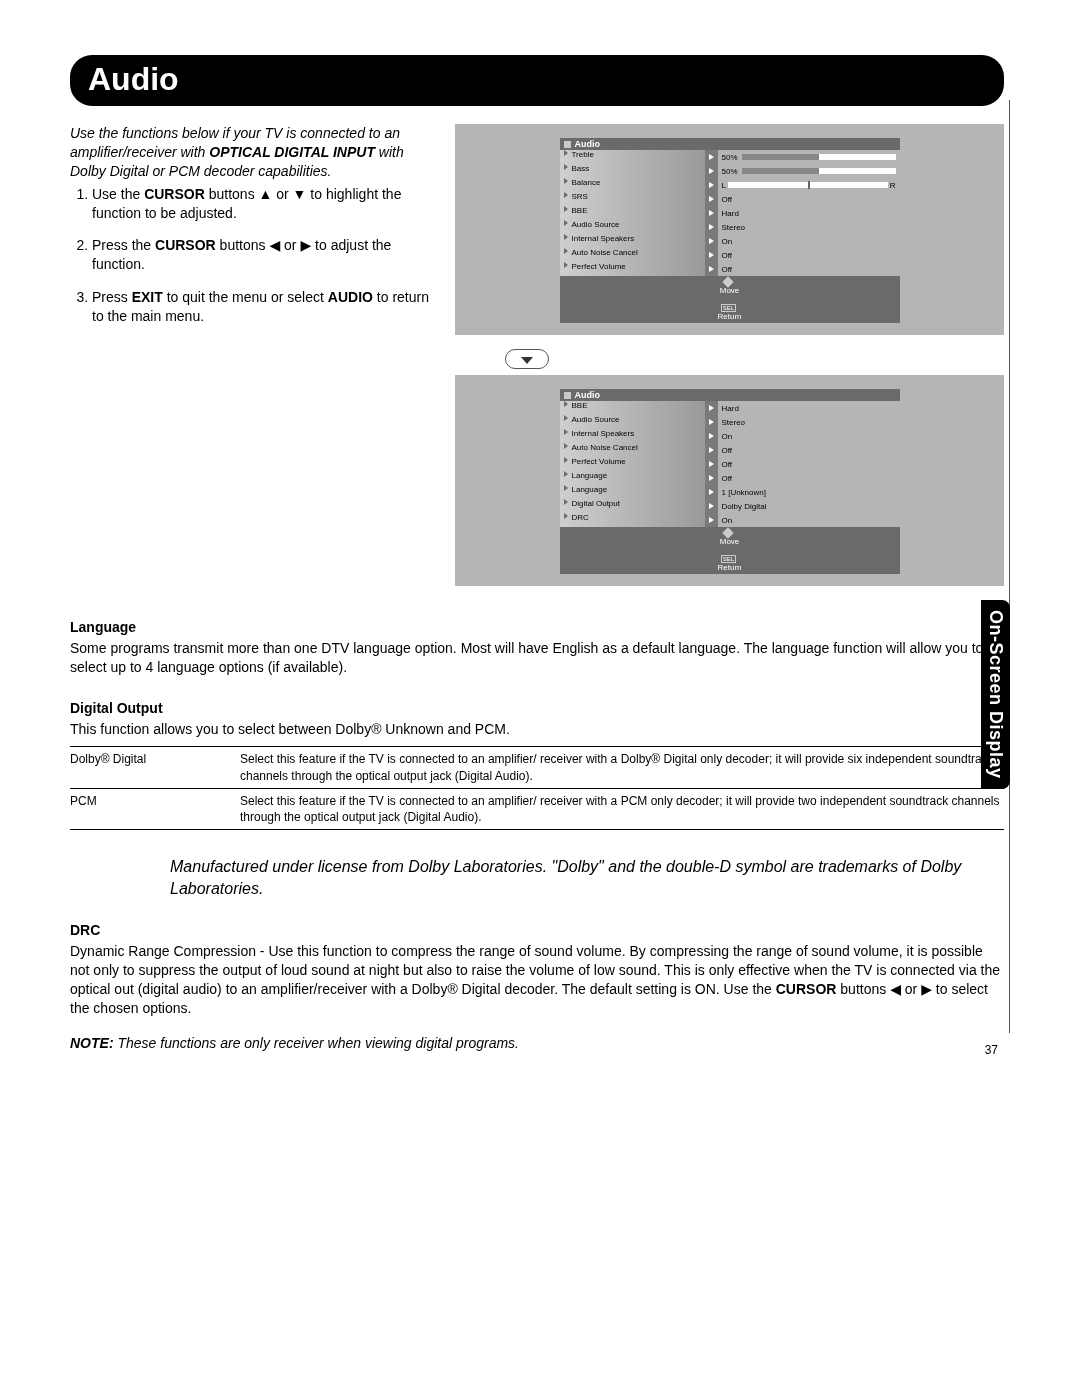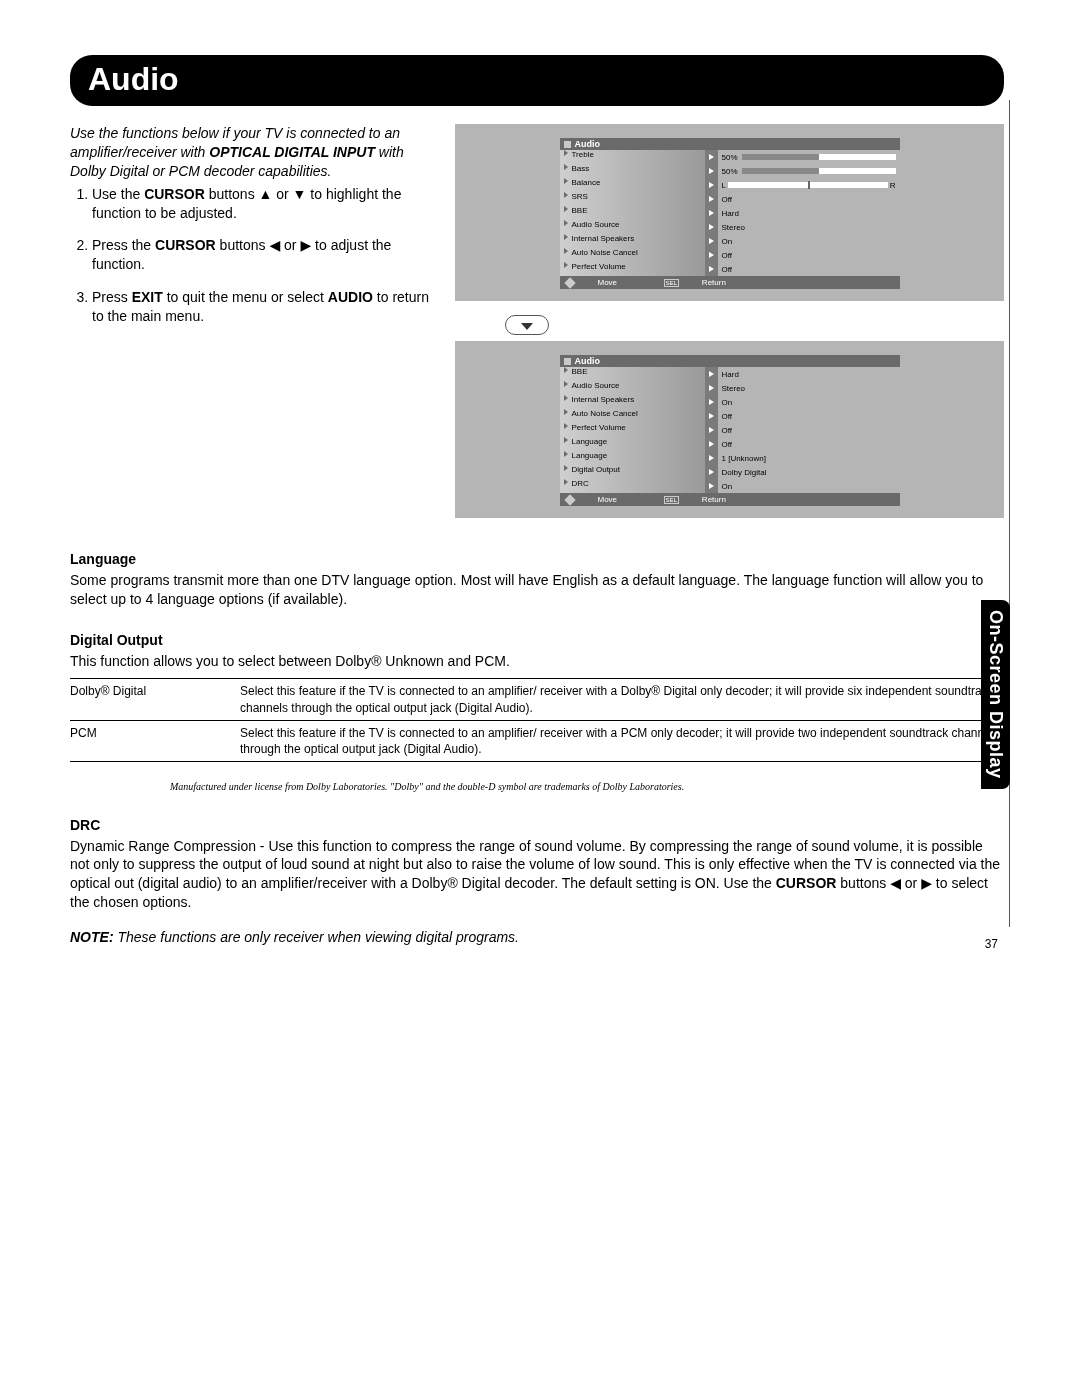--- a/index.html
+++ b/index.html
@@ -108,21 +108,22 @@
   .osd-row .balance-line::after {
     content: ""; position: absolute; left: 50%; top: -1px; width: 2px; height: 8px; background: #666;
   }
   .osd-footer {
     display: flex;
     align-items: center;
     padding: 2px 6px;
     background: #6a6a6a;
     color: #fff;
     font-size: 8px;
-    gap: 21px;
+    gap: 0;
+    flex-direction: column;
   }
   .osd-footer .diamond {
     display: inline-block; width: 8px; height: 8px;
     transform: rotate(45deg); background: #ccc; margin-right: 3px;
   }
   .osd-footer .sel-box {
     display: inline-block; border: 1px solid #ccc; font-size: 6px; padding: 0 1px; margin-right: 2px;
   }
 
   .scroll-indicator {
@@ -146,21 +147,21 @@
   }
 
   .body-text { font-size: 14px; line-height: 1.35; margin-top: 18px; }
   .section-h { font-weight: bold; font-size: 14px; margin-top: 10px; margin-bottom: 2px; font-family: Arial, sans-serif; }
 
   .def-table { width: 100%; border-collapse: collapse; margin-top: 8px; }
   .def-table td { border-top: 1px solid #000; padding: 4px 0; vertical-align: top; font-size: 12px; line-height: 1.35; }
   .def-table tr:last-child td { border-bottom: 1px solid #000; }
   .def-table td:first-child { width: 170px; }
 
-  .italic-note { font-style: italic; margin-top: 18px; padding-left: 100px; padding-right: 30px; font-size: 10px; line-height: 1.35; font-family: Liberation Serif, serif; }
+  .italic-note { font-style: italic; margin-top: 26px; padding-left: 100px; padding-right: 30px; font-size: 16px; line-height: 1.35; }
   .note-line { font-style: italic; font-size: 14px; margin-top: 16px; }
   .note-line .bold { font-weight: bold; font-style: italic; }
 
   .side-tab {
     position: absolute;
     right: 70px;
     top: 600px;
     background: #000;
     color: #fff;
     padding: 10px 4px;

